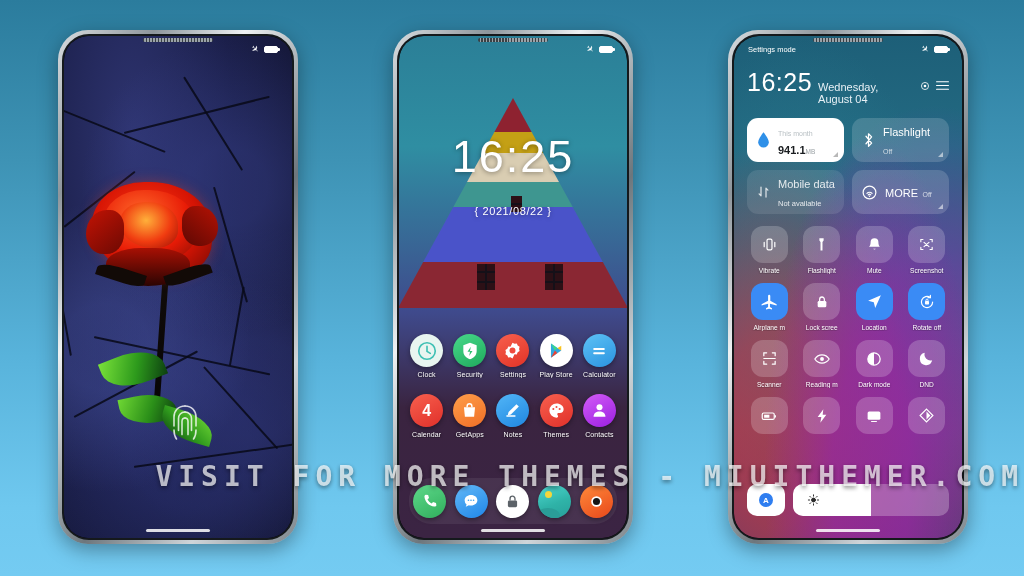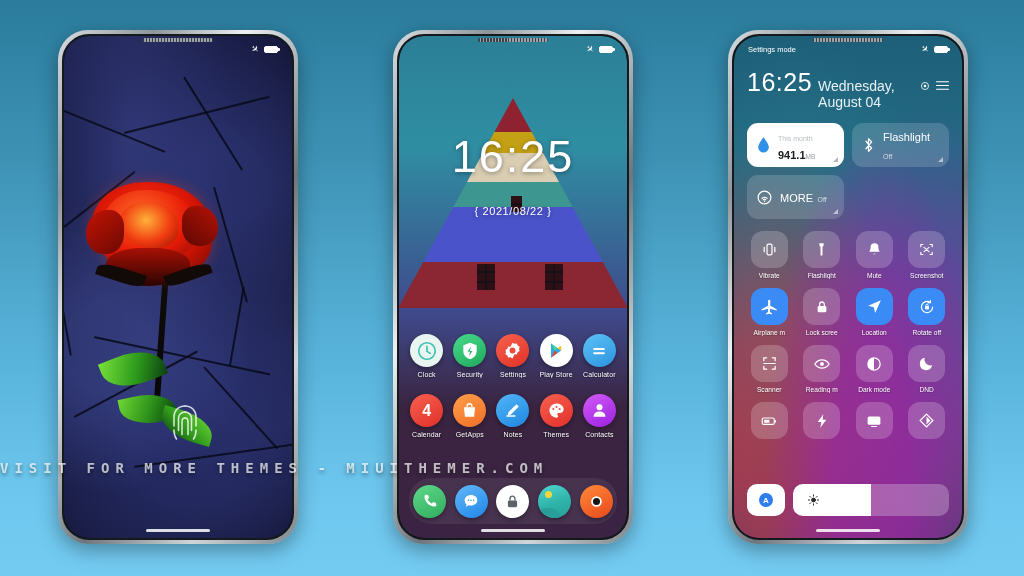--- a/index.html
+++ b/index.html
@@ -191,21 +191,21 @@
       radial-gradient(ellipse at 88% 62%, rgba(110,60,180,.55) 0 20%, transparent 55%),
       radial-gradient(ellipse at 30% 46%, rgba(40,120,140,.5) 0 22%, transparent 60%),
       linear-gradient(180deg,#1d5f78 0%,#236a82 22%,#3a5f78 42%,#6a4a72 62%,#7d3f63 78%,#5c3a6b 100%);
   }
   .cc { position: absolute; inset: 0; padding: 0 13px; z-index: 20; }
   .cc-head {
     display: flex; align-items: baseline; gap: 6px;
     margin-top: 32px;
   }
   .cc-time { font-size: 25px; color: #fff; font-weight: 300; letter-spacing: .5px; }
-  .cc-date { font-size: 14px; color: #e7f0f5; }
+  .cc-date { font-size: 11px; color: #e7f0f5; }
   .cc-gear, .cc-menu { color: #fff; display: inline-flex; align-items: center; }
   .cc-menu { margin-left: auto; }
   .bigtiles {
     display: grid; grid-template-columns: 1fr 1fr; gap: 8px;
     margin-top: 13px;
   }
   .bigtile {
     height: 44px; border-radius: 11px;
     display: flex; align-items: center; gap: 7px;
     padding: 0 9px;
@@ -266,22 +266,22 @@
     width: 50%; background: #fff;
   }
   .slider .sun {
     position: absolute; left: 14px; top: 50%; transform: translateY(-50%);
     color: #2b2b2b; font-size: 12px; line-height: 1;
   }
 
   
   .watermark {
     position: absolute; left: 0; right: 0; top: 460px;
-    text-align: left;
-    font-size: 14px; font-weight: 700;
+    text-align: right;
+    font-size: 28px; font-weight: 700;
     letter-spacing: 6px;
     color: rgba(255,255,255,.70);
     text-shadow: 0 2px 4px rgba(0,0,0,.45);
     z-index: 50;
     pointer-events: none;
     font-family: "DejaVu Sans Mono", monospace;
   }
   svg { display: block; }
 </style>
 </head>
@@ -580,20 +580,31 @@
                     <path d="M8 8l9 11-5 5V4l5 5-9 11"></path>
                   </svg>
               </span>
               <span class="bt-txt">
                 <span class="l2">Flashlight</span>
                 <span class="l1">Off</span>
               </span>
               <span class="corner"></span>
             </div>
 
+            <div class="bigtile dim">
+              <span>
+                <svg width="15" height="18" viewBox="0 0 24 28" fill="none" stroke="rgba(255,255,255,.8)" stroke-width="2" stroke-linecap="round">
+                    <path d="M8 6v14M8 20l-3-3M16 22V8M16 8l3 3"></path>
+                  </svg>
+              </span>
+              <span class="bt-txt">
+                <span class="l2" style="color:rgba(255,255,255,.85)">Mobile data</span>
+                <span class="l1" style="color:rgba(255,255,255,.85);font-size:7.5px">Not available</span>
+              </span>
+            </div>
 
             <div class="bigtile">
               <span>
                 <svg width="17" height="17" viewBox="0 0 24 24" fill="none" stroke="#fff" stroke-width="1.7">
                     <circle cx="12" cy="12" r="9"></circle>
                     <path d="M8.4 13.2a5 5 0 017.2 0" stroke-linecap="round"></path>
                     <path d="M10.2 15.3a2.6 2.6 0 013.6 0" stroke-linecap="round"></path>
                     <circle cx="12" cy="17.3" r="1" fill="#fff" stroke="none"></circle>
                   </svg>
               </span>

